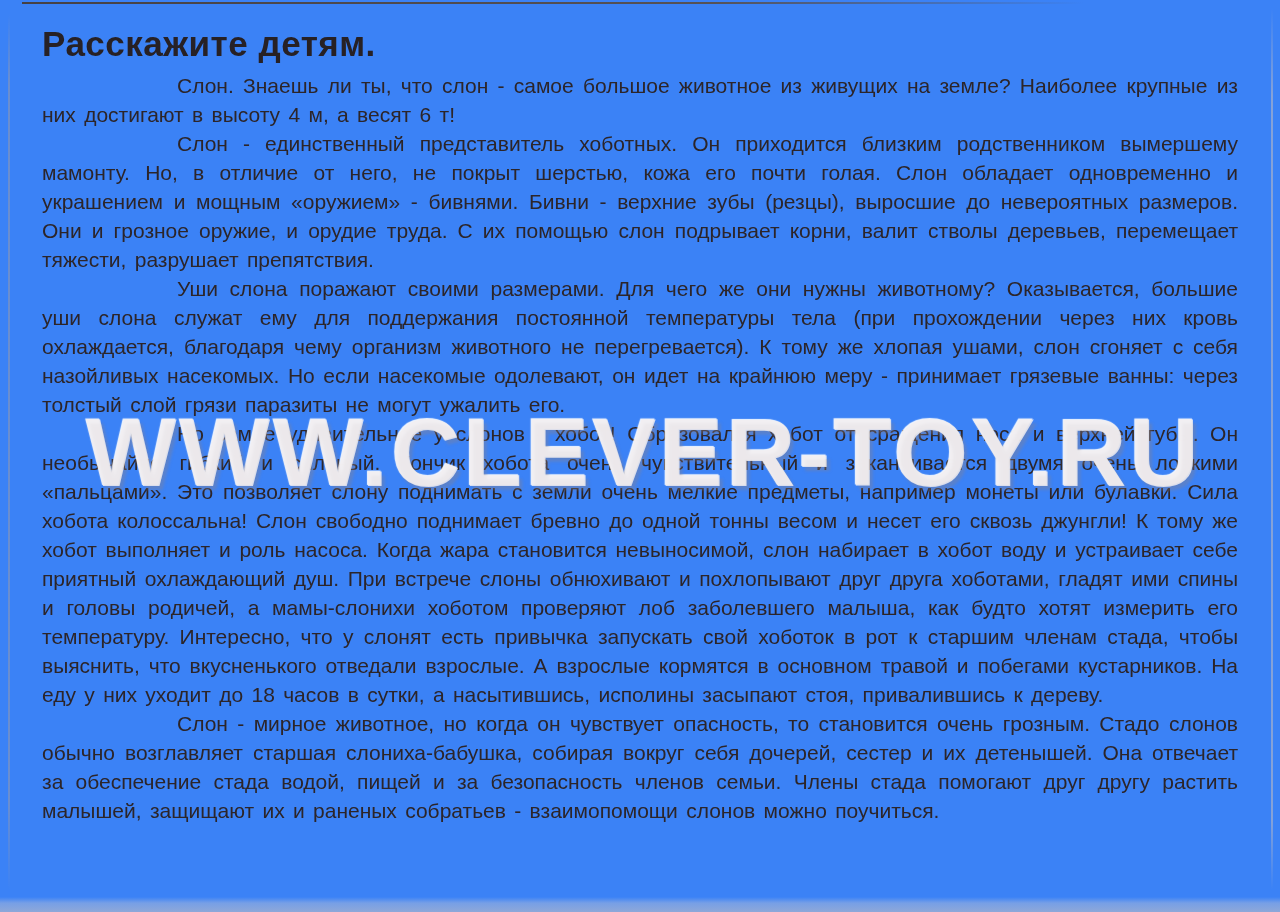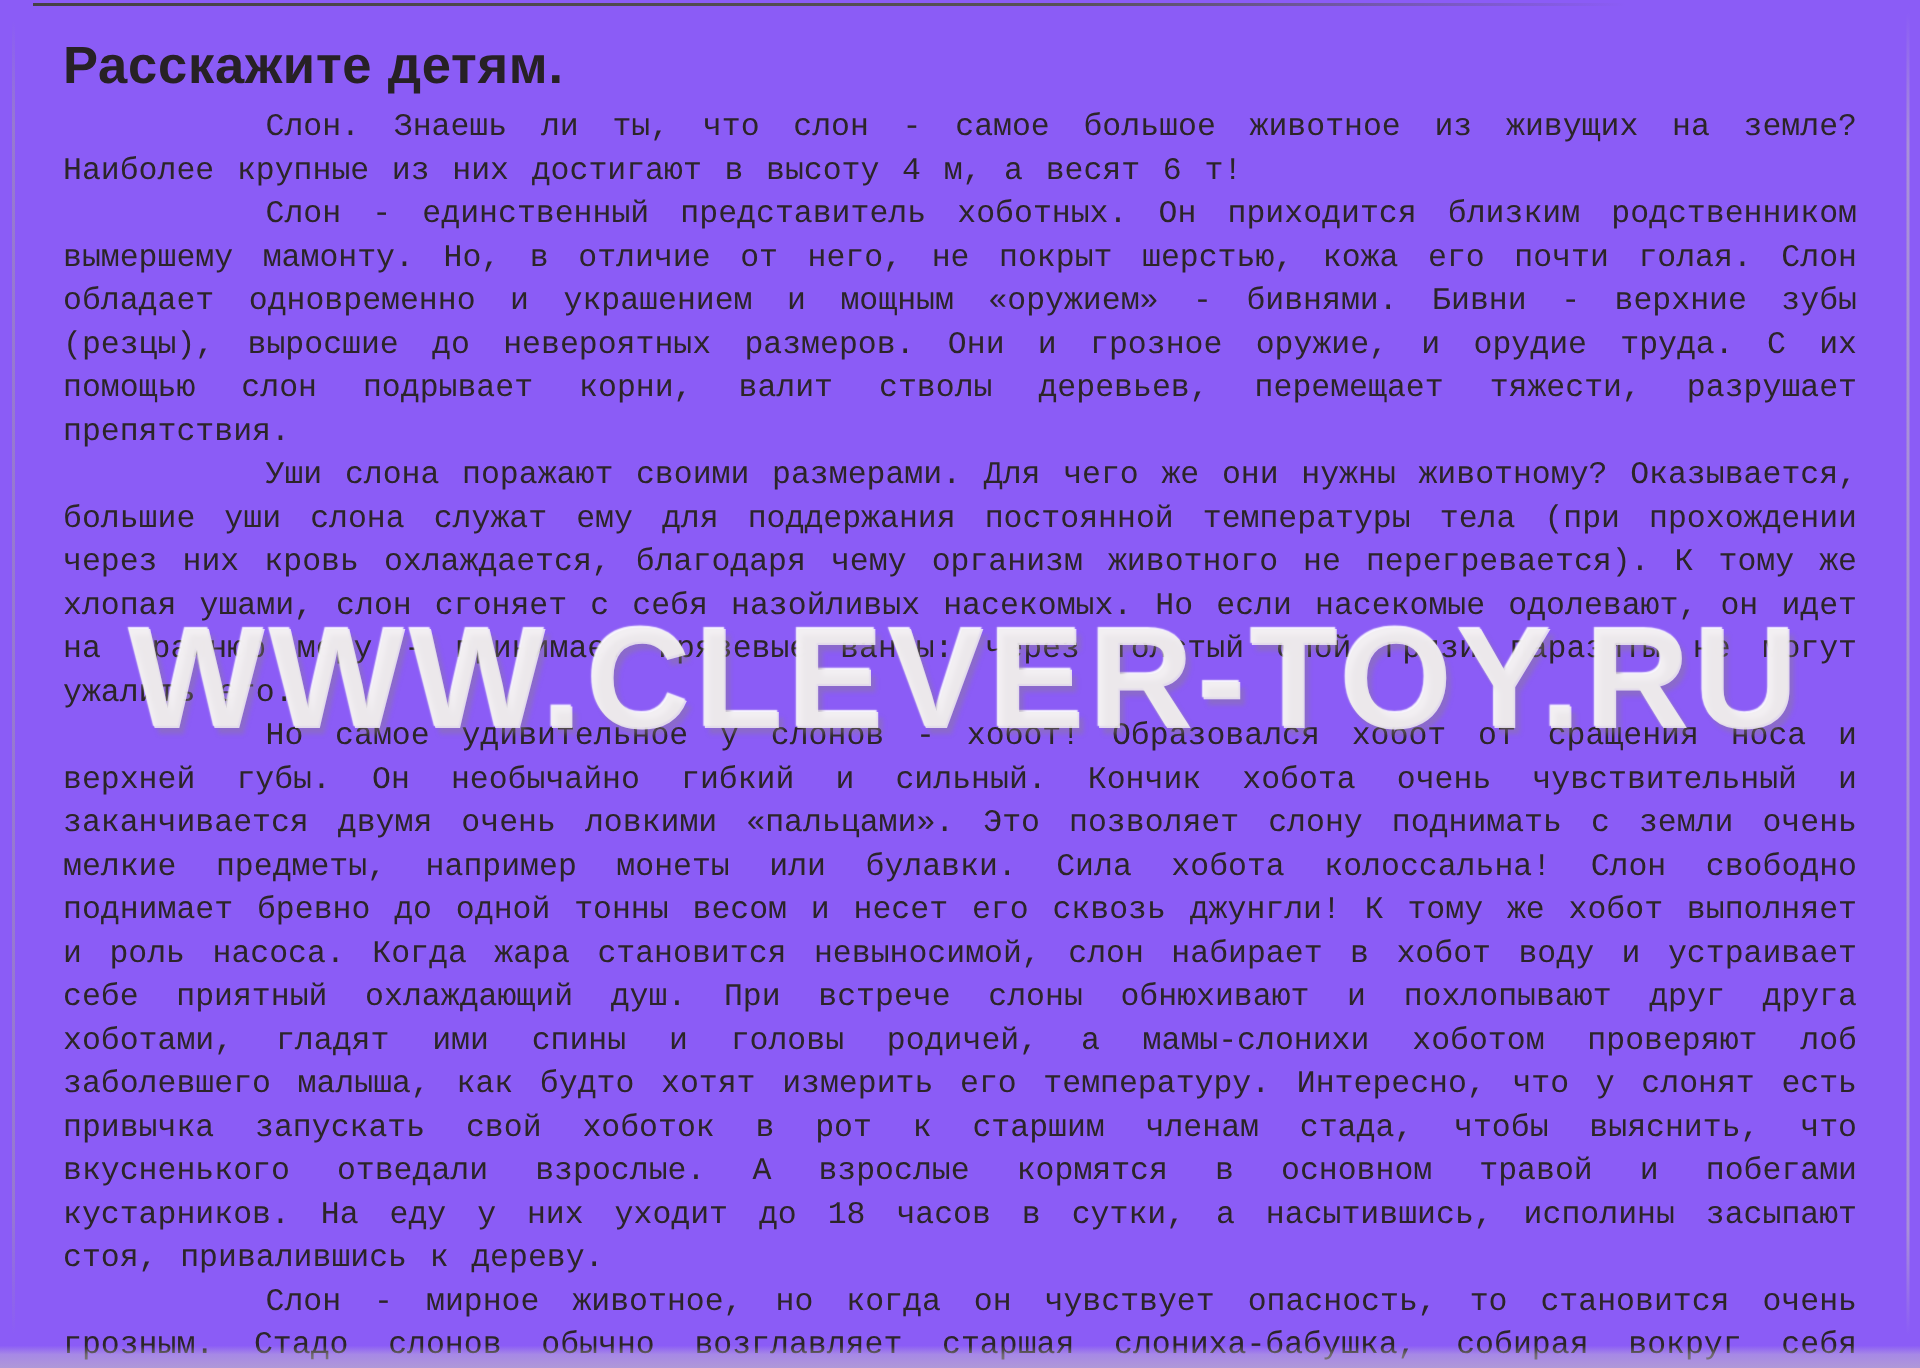--- a/index.html
+++ b/index.html
@@ -7,21 +7,21 @@
     padding: 0;
     width: 1280px;
     height: 912px;
     background: #ffffff;
     font-family: "Liberation Sans", sans-serif;
     overflow: hidden;
   }
   .page {
     position: absolute;
     inset: 0;
-    background: #8b5cf6;
+    background: #3b82f6;
   }
   
   .edge-top {
     position: absolute;
     left: 22px; top: 2px;
     width: 1062px; height: 2px;
     background: linear-gradient(to right, #464144 0%, #575255 65%, rgba(90,85,88,0) 100%);
   }
   .edge-left {
     position: absolute;
@@ -56,21 +56,20 @@
     letter-spacing: 0.5px;
     color: #272125;
   }
   p.para {
     margin: 0;
     font-size: 21px;
     line-height: 29px;
     text-align: justify;
     text-indent: 135px;
     word-spacing: 2.5px;
-    font-family: Liberation Mono, monospace;
   }
   
   .watermark {
     position: absolute;
     left: 86px;
     top: 398px;
     width: 1160px;
     font-size: 96px;
     font-weight: bold;
     letter-spacing: 3px;

